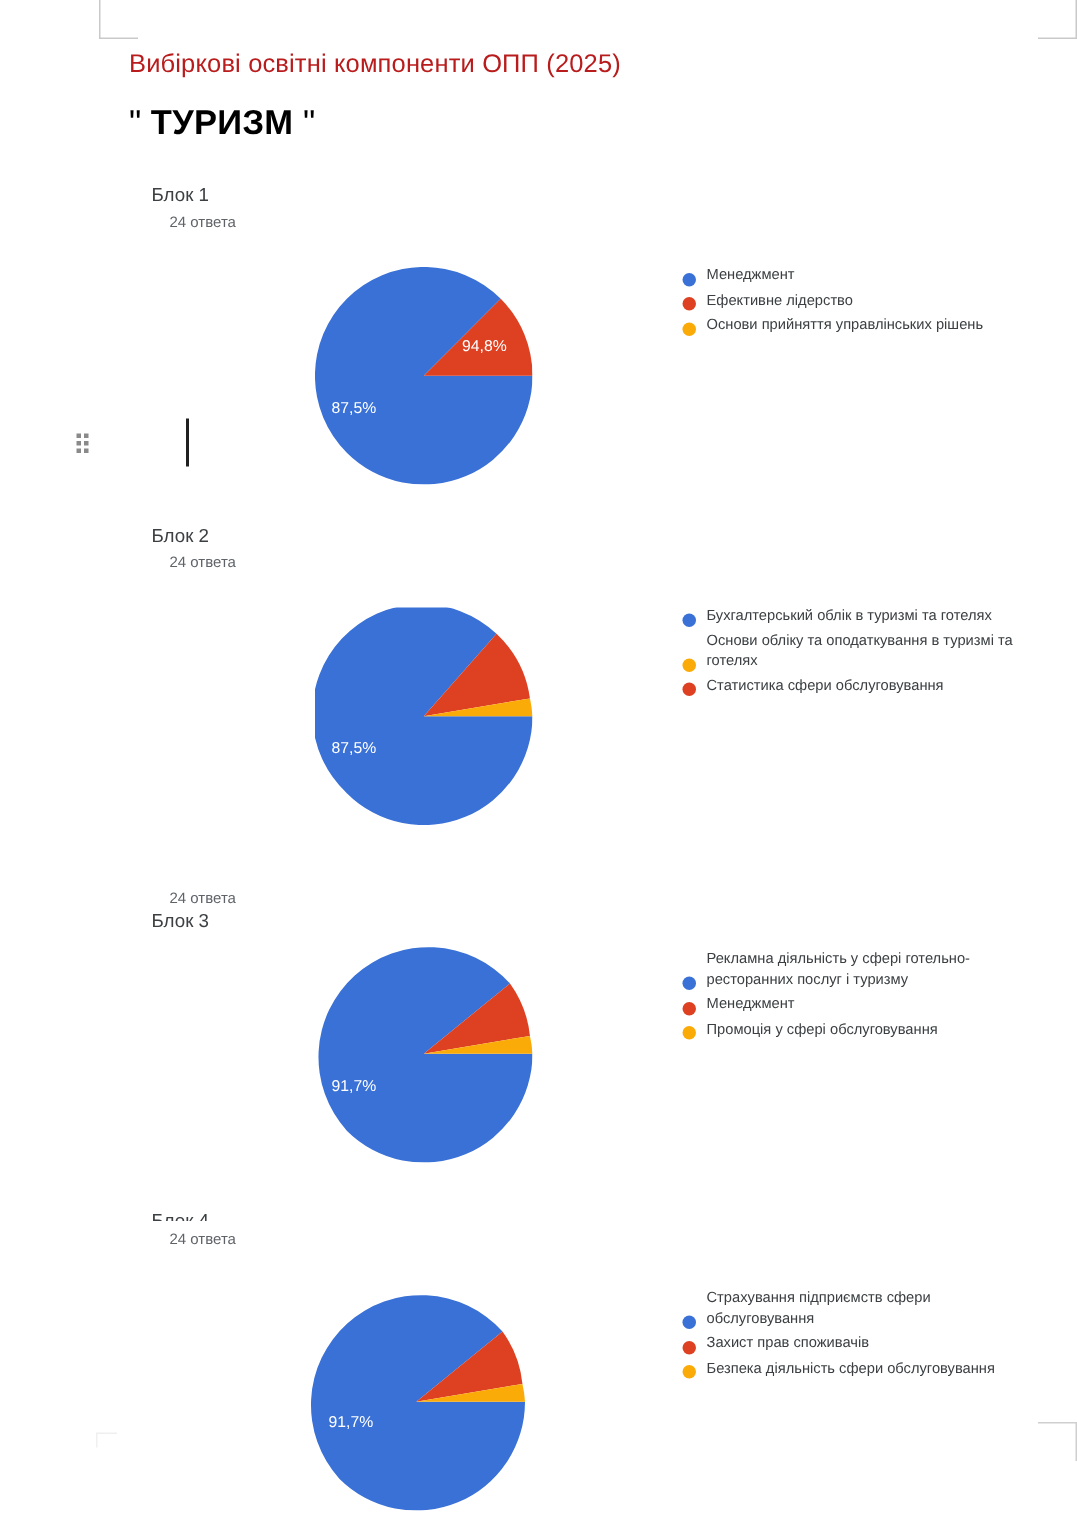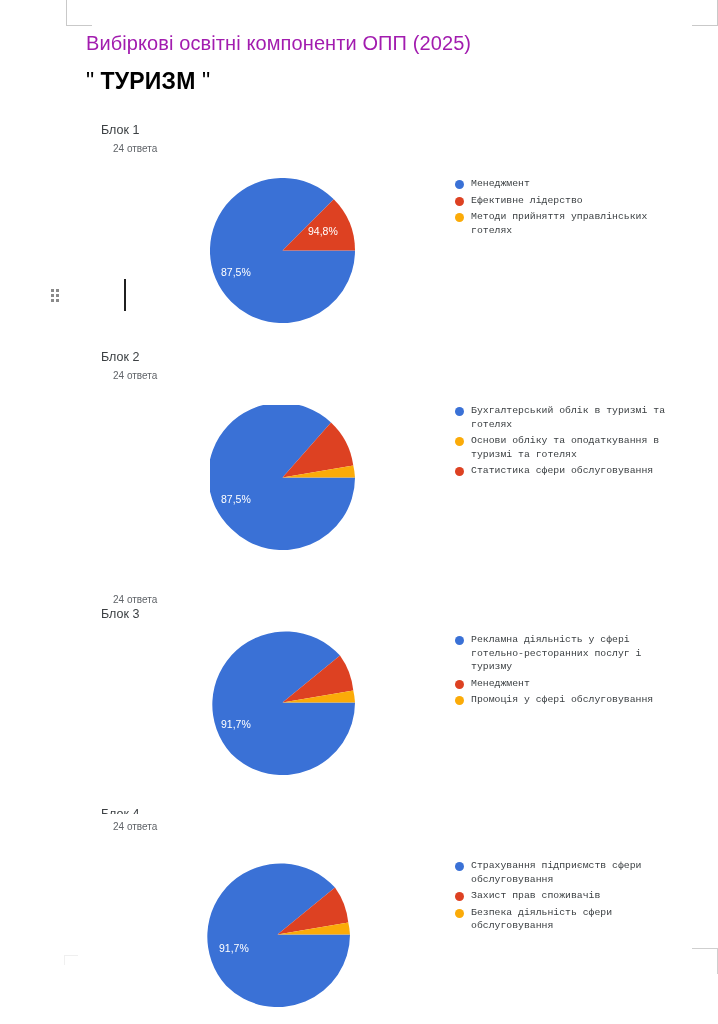--- a/index.html
+++ b/index.html
@@ -22,23 +22,23 @@
   .corner.tl { left: 66px;  top: 0px;   border-left: 1px solid #c9c9c9; border-bottom: 1px solid #c9c9c9; }
   .corner.tr { left: 692px; top: 0px;   border-right: 1px solid #c9c9c9; border-bottom: 1px solid #c9c9c9; }
   .corner.br { left: 692px; top: 948px; border-right: 1px solid #cfcfcf; border-top: 1px solid #cfcfcf; }
   .corner.bl { left: 64px;  top: 955px; border-left: 1px solid #f0f0f0; border-top: 1px solid #efefef; width: 14px; height: 10px;}
 
   
   .doc-title {
     position: absolute;
     left: 86px; top: 26px;
     width: 620px;
-    font-size: 20px;
+    font-size: 17px;
     line-height: 34px;
-    color: #a21caf;
+    color: #b91c1c;
     letter-spacing: 0.1px;
     white-space: nowrap;
   }
   .doc-title-2 {
     position: absolute;
     left: 86px; top: 66px;
     font-size: 23px;
     line-height: 30px;
     color: #000000;
   }
@@ -97,23 +97,22 @@
     position: absolute;
     font-size: 10.5px;
     color: #ffffff;
     white-space: nowrap;
   }
 
   
   .legend { position: absolute; width: 250px; }
   .legend-item {
     display: flex;
-    align-items: flex-start;
+    align-items: flex-end;
     margin-bottom: 3px;
-    font-family: Liberation Mono, monospace;
   }
   .legend-dot {
     flex: 0 0 auto;
     width: 9px; height: 9px;
     border-radius: 50%;
     margin-top: 3px;
     margin-right: 7px;
   }
   .legend-text {
     font-size: 9.8px;
@@ -167,21 +166,21 @@
       <div class="legend-item">
         <span class="legend-dot" style="background:#3a71d6;"></span>
         <span class="legend-text">Менеджмент</span>
       </div>
       <div class="legend-item">
         <span class="legend-dot" style="background:#dd4122;"></span>
         <span class="legend-text">Ефективне лідерство</span>
       </div>
       <div class="legend-item">
         <span class="legend-dot" style="background:#fbab08;"></span>
-        <span class="legend-text">Методи прийняття управлінських готелях</span>
+        <span class="legend-text">Основи прийняття управлінських рішень</span>
       </div>
     </div>
   </div>
 
   <div class="block">
     <div class="block-title" style="top:349px;">Блок 2</div>
     <div class="block-sub" style="top:369px;">24 ответа</div>
 
     <div class="pie-wrap" style="left:210px; top:405px; width:145px; height:145px;">
       <svg class="pie" width="145" height="145" viewBox="0 0 145 145">

